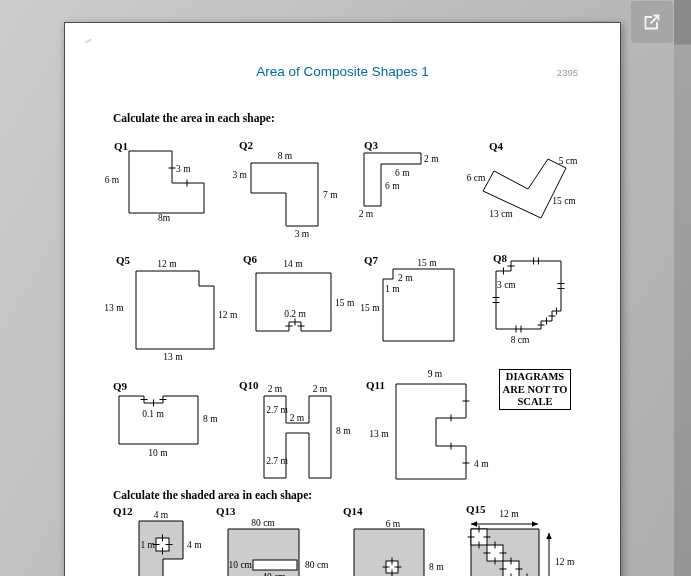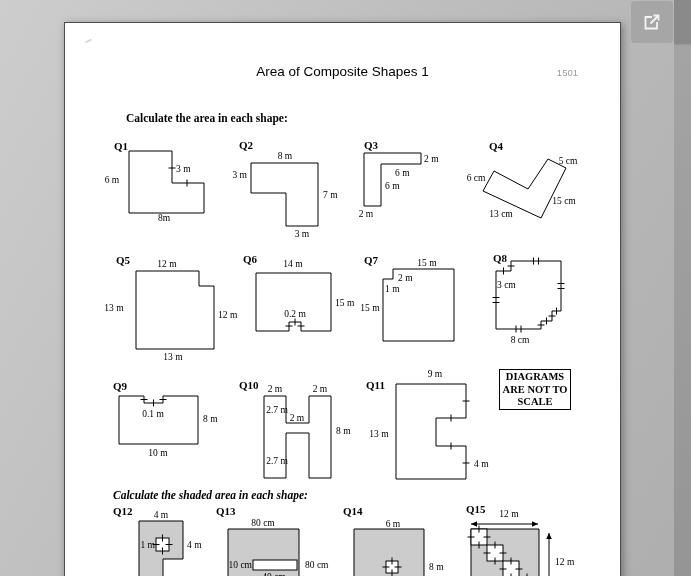--- a/index.html
+++ b/index.html
@@ -8,32 +8,32 @@
     background:linear-gradient(120deg,#cdcdcd 0%,#bdbdbd 45%,#aeaeae 100%);
     font-family:"Liberation Serif",serif;
   }
   .page{
     position:absolute;left:64px;top:22px;width:555px;height:600px;
     background:#ffffff;border:1px solid #4c4c4c;
     box-shadow:2px 2px 8px rgba(0,0,0,.35);
   }
   .page-title{
     position:absolute;left:0;top:41px;width:100%;text-align:center;
-    font-family:"Liberation Sans",sans-serif;font-size:13.5px;color:#000000;
+    font-family:"Liberation Sans",sans-serif;font-size:13.5px;color:#0369a1;
   }
   .doc-number{
     position:absolute;top:44px;right:42px;
     font-family:"Liberation Sans",sans-serif;font-size:9.5px;color:#9a9a9a;
   }
   .section-heading{
     position:absolute;left:48px;font-weight:bold;font-size:11.5px;color:#000;
     font-family:"Liberation Serif",serif;white-space:nowrap;
   }
-  #sec1{top:89px;margin-left:13px;}
-  #sec2{top:466px;font-style:italic;}
+  #sec1{top:89px;}
+  #sec2{top:466px;}
   .scale-box{
     position:absolute;left:434px;top:346px;width:70px;height:38px;
     border:1.5px solid #000;text-align:center;
     font-weight:bold;font-size:10.5px;line-height:12.5px;padding-top:1px;
   }
   .smudge{
     position:absolute;left:20px;top:17px;width:7px;height:2px;
     background:#d9d9d9;transform:rotate(-25deg);border-radius:1px;
   }
   svg.diagram-layer{position:absolute;left:0;top:0;}
@@ -48,21 +48,21 @@
     position:absolute;top:0;right:0;width:17px;height:576px;
     background:linear-gradient(180deg,#8a8a8a 0px,#8a8a8a 44px,#a4a4a4 45px,#959595 100%);
   }
 </style>
 </head>
 <body>
 
 <div class="page">
   <div class="smudge"></div>
   <div class="page-title">Area of Composite Shapes 1</div>
-  <div class="doc-number">1501</div>
+  <div class="doc-number">2395</div>
   <div class="section-heading" id="sec1">Calculate the area in each shape:</div>
   <div class="section-heading" id="sec2">Calculate the shaded area in each shape:</div>
   <div class="scale-box">
     <div>DIAGRAMS</div>
     <div>ARE NOT TO</div>
     <div>SCALE</div>
   </div>
   <svg class="diagram-layer" width="555" height="600" viewBox="0 0 555 600">
       <g>
         <polygon points="64,128 107,128 107,160 139,160 139,190 64,190" fill="none" stroke="#000" stroke-width="1"></polygon>

